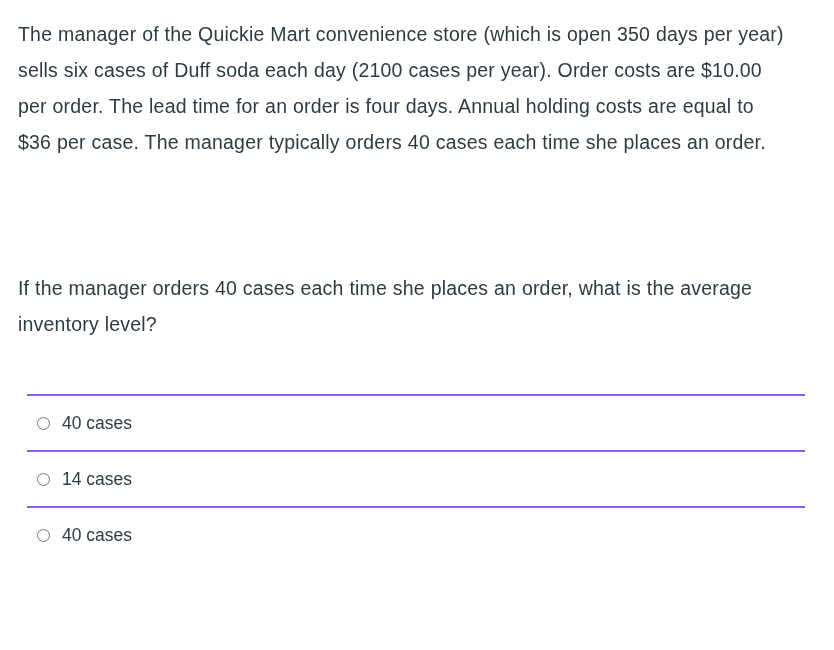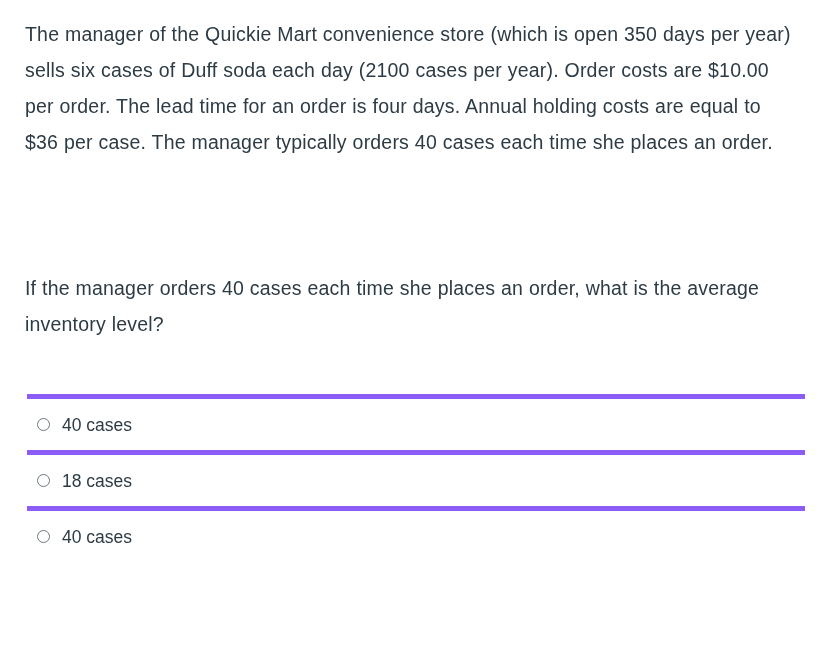--- a/index.html
+++ b/index.html
@@ -19,21 +19,21 @@
   .page {
     position: relative;
     width: 834px;
     height: 650px;
     box-sizing: border-box;
   }
 
   
   .question-body {
     position: absolute;
-    left: 25px;
+    left: 18px;
     top: 16px;
     width: 772px;
   }
 
   .para {
     font-size: 19.5px;
     line-height: 36px;
     color: #2d3b45;
     letter-spacing: 0.01em;
     margin: 0;
@@ -56,21 +56,21 @@
     position: absolute;
     left: 27px;
     top: 394px;
     width: 778px;
   }
 
   .answer-row {
     display: flex;
     align-items: center;
     height: 56px;
-    border-top: 5px solid #8b5cf6;
+    border-top: 2px solid #8b5cf6;
     box-sizing: border-box;
     padding-left: 10px;
   }
 
   .radio {
     flex: 0 0 auto;
     width: 13px;
     height: 13px;
     border: 1.3px solid #6b7780;
     border-radius: 50%;
@@ -99,21 +99,21 @@
 
   <div class="answers">
 
     <div class="answer-row">
       <span class="radio"></span>
       <span class="answer-label">40 cases</span>
     </div>
 
     <div class="answer-row">
       <span class="radio"></span>
-      <span class="answer-label">18 cases</span>
+      <span class="answer-label">14 cases</span>
     </div>
 
 
     <div class="answer-row">
       <span class="radio"></span>
       <span class="answer-label">40 cases</span>
     </div>
 
   </div>
 

